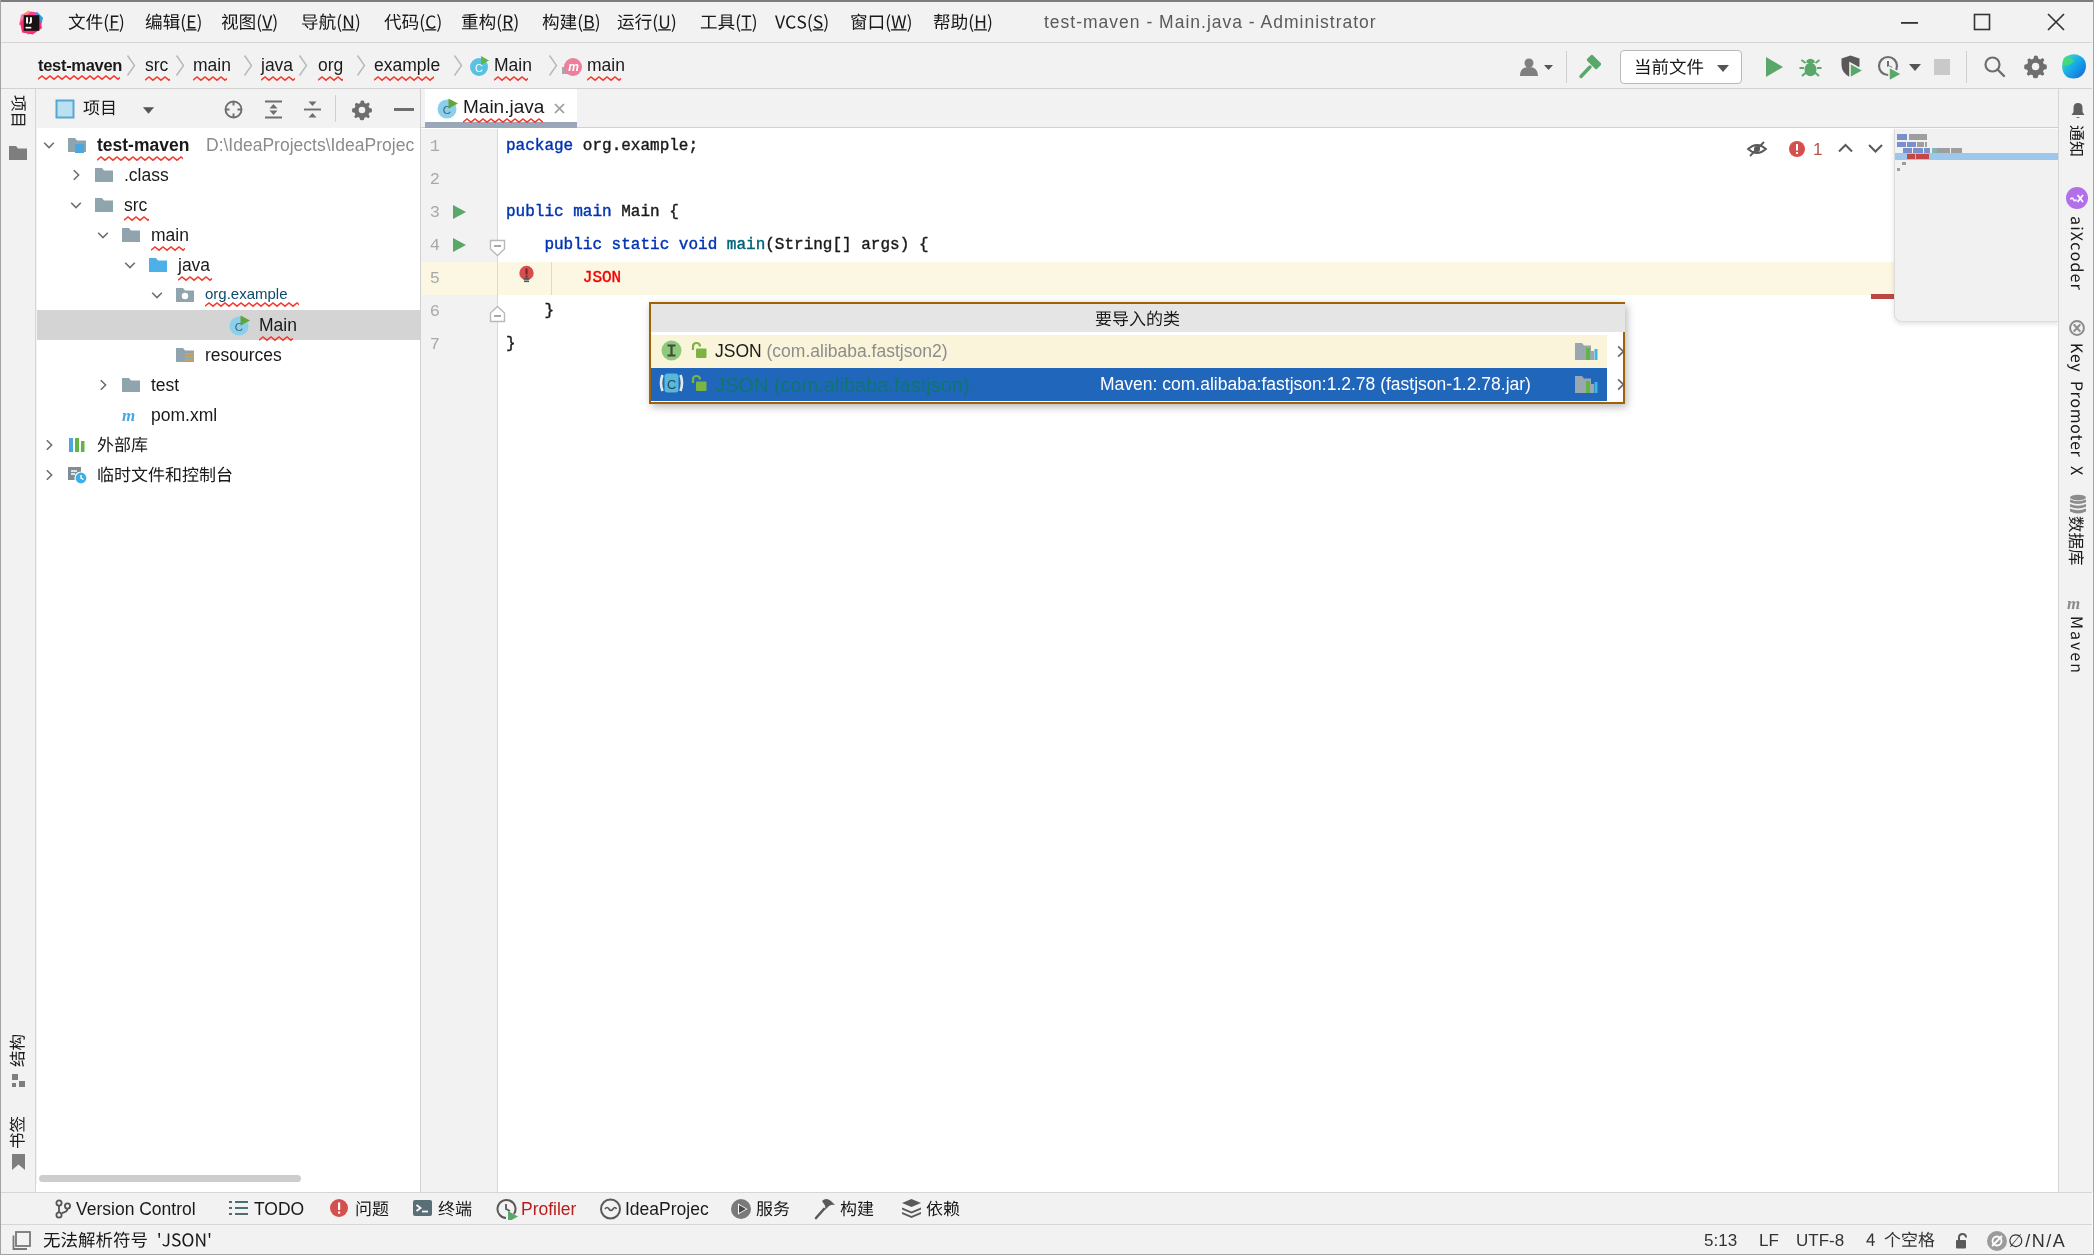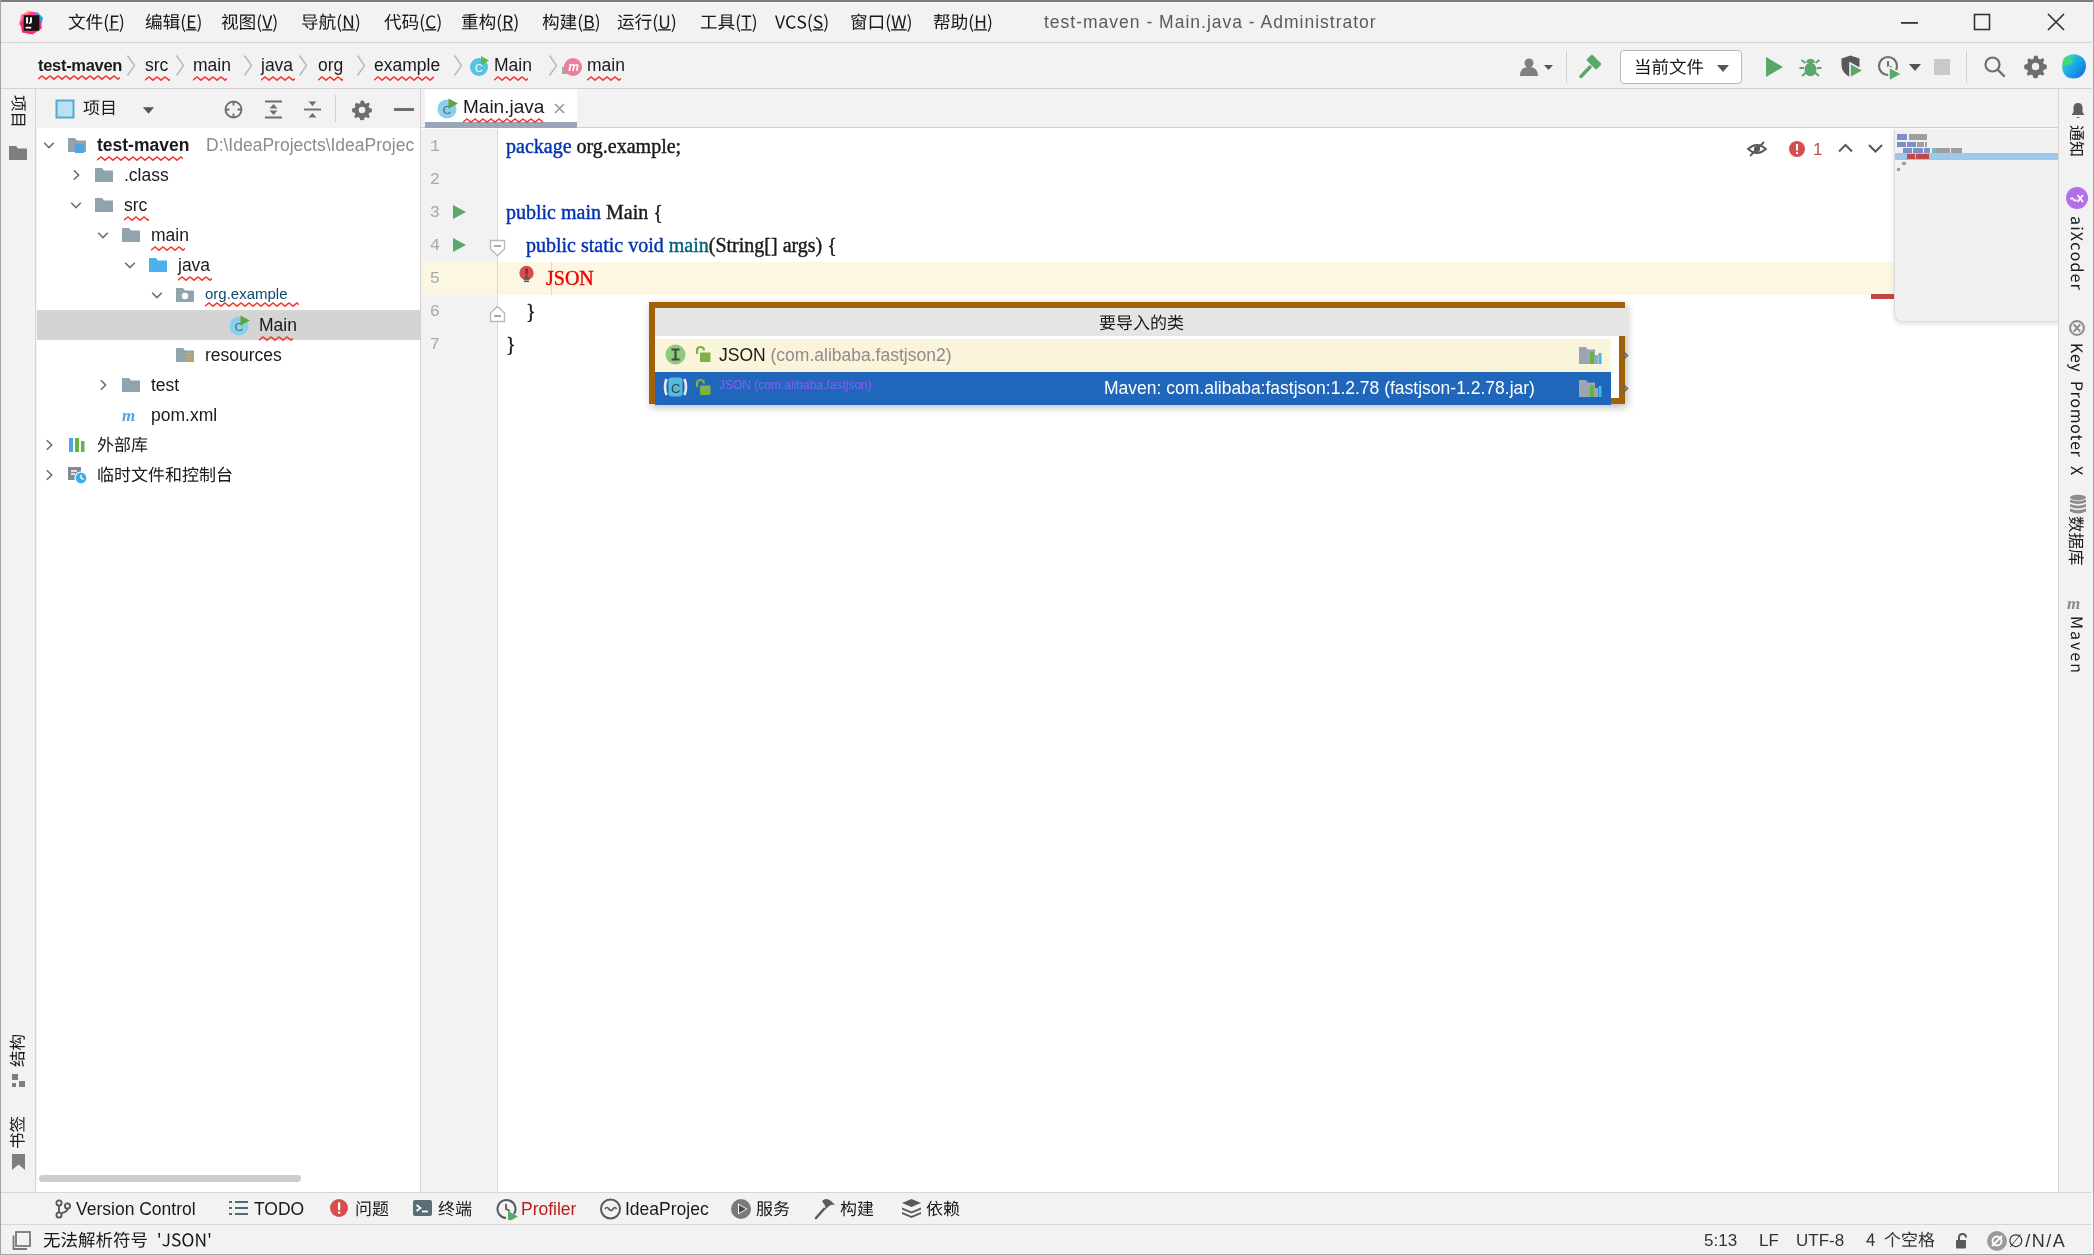--- a/index.html
+++ b/index.html
@@ -1,17 +1,17 @@
 <!DOCTYPE html>
 <html><head><meta charset="utf-8"><style>
 *{margin:0;padding:0;box-sizing:border-box}
 html,body{width:2094px;height:1255px;overflow:hidden;background:#fff;font-family:"Liberation Sans",sans-serif;}
 .ab{position:absolute}
 svg{display:block}
-.mono{font-family:Liberation Serif, serif;font-size:20px;white-space:pre;-webkit-text-stroke:0.4px;}
+.mono{font-family:Liberation Mono, monospace;font-size:16px;white-space:pre;-webkit-text-stroke:0.4px;}
 </style></head><body>
 <div class="ab" style="left:0;top:0;width:2094px;height:1184px;background:#f2f2f2">
 <div class="ab" style="left:0;top:0;width:2092px;height:43px;background:#f2f2f2;border-bottom:1px solid #d5d5d5">
       <svg class="ab" style="left:19px;top:10px" width="25" height="26" viewBox="0 0 24 24">
 <polygon points="2,5 9,0 13,3 5,9" fill="#fca33b"></polygon>
 <polygon points="0,14 2,4 8,2 6,13" fill="#f9779c"></polygon>
 <polygon points="1,11 11,1 17,2 20,6 6,17" fill="#fc3f93"></polygon>
 <polygon points="17,1 23,7 21,16 13,22 8,23 16,11" fill="#23a3e9"></polygon>
 <polygon points="1,12 8,7 20,8 22,17 13,23 3,21" fill="#fd2d73"></polygon>
 <rect x="4.5" y="4.5" width="15" height="15" fill="#1a1214"></rect>
@@ -527,21 +527,21 @@
       <div class="ab" style="left:29px;top:19px;width:6px;height:5px;background:#7b8fc9"></div>
       <div class="ab" style="left:37px;top:19px;width:5px;height:5px;background:#84b3b8"></div>
       <div class="ab" style="left:42px;top:19px;width:13px;height:5px;background:#9e9e9e"></div>
       <div class="ab" style="left:56px;top:19px;width:11px;height:5px;background:#9e9e9e"></div>
       <div class="ab" style="left:0px;top:24px;width:165px;height:7px;background:#9ec7ec"></div>
       <div class="ab" style="left:12px;top:25px;width:8px;height:5px;background:#c24848"></div>
       <div class="ab" style="left:21px;top:25px;width:13px;height:5px;background:#c24848"></div>
       <div class="ab" style="left:7px;top:33px;width:4px;height:3px;background:#9e9e9e"></div>
       <div class="ab" style="left:2px;top:39px;width:3px;height:3px;background:#9e9e9e"></div>
     </div>
-    <div class="ab" style="left:649px;top:302px;width:976px;height:102px;background:#fff;border:6px solid #a16207;box-shadow:2px 3px 8px rgba(0,0,0,0.28)">
+    <div class="ab" style="left:649px;top:302px;width:976px;height:102px;background:#fff;border:2px solid #a16207;box-shadow:2px 3px 8px rgba(0,0,0,0.28)">
       <div class="ab" style="left:0;top:0;width:974px;height:28px;background:#e5e5e5"></div>
       <div class="ab" style="left:444px;top:6px">
         <svg width="85" height="17" viewBox="0 0 85 17" style="overflow:visible">
           <path d="M11.4 11C10.9 12 10.1 12.8 9 13.4C7.8 13.1 6.5 12.8 5.3 12.6C5.6 12.1 6 11.6 6.4 11ZM2 4V8.4H6.6C6.3 8.9 6 9.4 5.7 9.9H0.9V11H4.9C4.4 11.8 3.7 12.6 3.2 13.2C4.6 13.5 6 13.8 7.4 14.1C5.7 14.7 3.6 15 1 15.2C1.2 15.5 1.4 15.9 1.5 16.3C4.7 16 7.3 15.5 9.2 14.6C11.4 15.2 13.2 15.8 14.6 16.3L15.7 15.3C14.3 14.8 12.6 14.3 10.6 13.8C11.6 13 12.3 12.1 12.8 11H16.1V9.9H7.2C7.4 9.5 7.7 9 7.9 8.6L7.1 8.4H15.1V4H11V2.6H15.8V1.4H1.2V2.6H5.8V4ZM7 2.6H9.8V4H7ZM3.2 5H5.8V7.4H3.2ZM7 5H9.8V7.4H7ZM11 5H13.8V7.4H11ZM20.6 11.9C21.7 12.8 22.9 14.1 23.4 14.9L24.3 14.1C23.8 13.3 22.6 12.1 21.6 11.2H28V14.8C28 15 27.9 15.1 27.6 15.1C27.3 15.1 26 15.1 24.8 15.1C25 15.4 25.2 15.9 25.2 16.3C26.9 16.3 27.9 16.3 28.5 16.1C29.1 15.9 29.3 15.6 29.3 14.8V11.2H33V10H29.3V8.7H28V10H18.1V11.2H21.4ZM19.3 1.9V6.3C19.3 7.9 20.1 8.3 22.9 8.3C23.6 8.3 29.1 8.3 29.7 8.3C31.9 8.3 32.4 7.9 32.7 6.1C32.3 6.1 31.8 5.9 31.4 5.7C31.3 7 31 7.2 29.6 7.2C28.5 7.2 23.7 7.2 22.8 7.2C21 7.2 20.6 7 20.6 6.3V5.4H31V1.4H19.3ZM20.6 2.5H29.8V4.3H20.6ZM39 2.1C40.1 2.9 41 3.9 41.8 4.9C40.6 9.8 38.5 13.2 34.7 15.2C35 15.4 35.6 15.9 35.9 16.2C39.3 14.2 41.5 11.1 42.8 6.6C44.7 10 45.9 14 49.8 16.2C49.8 15.7 50.2 15.1 50.4 14.7C44.7 11.3 45.2 4.9 39.8 1ZM60.4 7.8C61.3 9 62.5 10.7 63 11.7L64.1 11.1C63.5 10.1 62.3 8.4 61.4 7.2ZM55.1 0.6C54.9 1.5 54.7 2.6 54.4 3.4H52.5V15.9H53.7V14.5H58.4V3.4H55.6C55.8 2.7 56.2 1.7 56.5 0.9ZM53.7 4.6H57.2V8.1H53.7ZM53.7 13.4V9.3H57.2V13.4ZM61.2 0.6C60.6 3 59.7 5.3 58.5 6.8C58.8 7 59.4 7.3 59.6 7.5C60.2 6.7 60.7 5.7 61.2 4.5H65.6C65.3 11.4 65.1 14 64.5 14.6C64.3 14.8 64.1 14.8 63.8 14.8C63.4 14.8 62.4 14.8 61.3 14.7C61.5 15.1 61.7 15.6 61.7 16C62.6 16 63.6 16 64.2 16C64.8 15.9 65.2 15.8 65.6 15.3C66.3 14.5 66.5 11.8 66.8 4C66.8 3.8 66.8 3.4 66.8 3.4H61.7C61.9 2.6 62.2 1.7 62.4 0.9ZM80.7 1C80.3 1.7 79.5 2.7 79 3.4L80 3.8C80.6 3.2 81.4 2.3 82 1.4ZM71.1 1.5C71.8 2.2 72.6 3.2 72.9 3.9L74 3.3C73.7 2.7 72.9 1.7 72.1 1.1ZM75.8 0.7V4H69.2V5.2H74.8C73.4 6.6 71.1 7.8 68.9 8.3C69.2 8.6 69.5 9 69.7 9.4C72 8.7 74.3 7.3 75.8 5.7V8.5H77.1V6C79.3 7 81.8 8.4 83.2 9.3L83.8 8.3C82.4 7.4 80 6.2 77.9 5.2H83.9V4H77.1V0.7ZM75.9 8.9C75.8 9.6 75.7 10.2 75.5 10.7H69.1V11.9H75.1C74.2 13.5 72.5 14.6 68.8 15.1C69 15.4 69.3 16 69.4 16.3C73.7 15.6 75.6 14.2 76.5 12C77.8 14.4 80.1 15.8 83.6 16.3C83.7 16 84.1 15.4 84.4 15.1C81.3 14.8 79 13.7 77.8 11.9H83.9V10.7H76.9C77 10.1 77.1 9.5 77.2 8.9Z" fill="#1a1a1a"></path>
         </svg>
       </div>
       <div class="ab" style="left:0;top:31px;width:956px;height:33px;background:#faf5da"></div>
       <div class="ab" style="left:0;top:64px;width:956px;height:33px;background:#2066bb"></div>
       <svg class="ab" style="left:10px;top:36px" width="21" height="21" viewBox="0 0 21 21">
         <circle cx="10.5" cy="10.5" r="10" fill="#8fc97c"></circle>
@@ -561,21 +561,21 @@
       <svg class="ab" style="left:7px;top:68px" width="27" height="24" viewBox="0 0 27 24">
 <path d="M4.5 3 Q1.5 11 4.5 19" fill="none" stroke="#e8e8e8" stroke-width="2.6"></path>
 <path d="M22.5 3 Q25.5 11 22.5 19" fill="none" stroke="#e8e8e8" stroke-width="2.6"></path>
 <rect x="6.5" y="1.5" width="14" height="19" rx="3" fill="#55b8dc"></rect>
 <text x="9" y="16.5" font-size="13" font-family="Liberation Sans" fill="#2f4852">C</text>
       </svg>
       <svg class="ab" style="left:39px;top:70px" width="19" height="19" viewBox="0 0 19 19">
 <path d="M3 9 V5.5 Q3 2 6.5 2 Q10 2 10 5.5" fill="none" stroke="#7cb342" stroke-width="2.2"></path>
 <rect x="6" y="7.5" width="10.5" height="9.5" rx="1" fill="#7cb342"></rect>
       </svg>
-      <div class="ab" style="left:64px;top:70px;font-size:12px;color:#8b5cf6">JSON (com.alibaba.fastjson)</div>
+      <div class="ab" style="left:64px;top:70px;font-size:20px;color:#0f766e">JSON (com.alibaba.fastjson)</div>
       <div class="ab" style="left:449px;top:70px;font-size:17.5px;color:#fff">Maven: com.alibaba:fastjson:1.2.78 (fastjson-1.2.78.jar)</div>
       <svg class="ab" style="left:923px;top:70px" width="24" height="22" viewBox="0 0 24 22">
 <path d="M1 2 L8 2 L10 4.5 L17 4.5 L17 19 L1 19 Z" fill="#9aa7b0"></path>
 <rect x="12" y="7" width="4" height="12" fill="#62b543"></rect>
         <rect x="17" y="10" width="3" height="9" fill="#9aa7b0"></rect>
         <rect x="20.5" y="8" width="3" height="11" fill="#40b6e0"></rect>
       </svg>
       <div class="ab" style="left:962px;top:40px">
         <svg width="15" height="15" viewBox="0 0 16 16">
           <path d="M5.5 2.5 L11 8 L5.5 13.5" fill="none" stroke="#666" stroke-width="1.8"></path>

